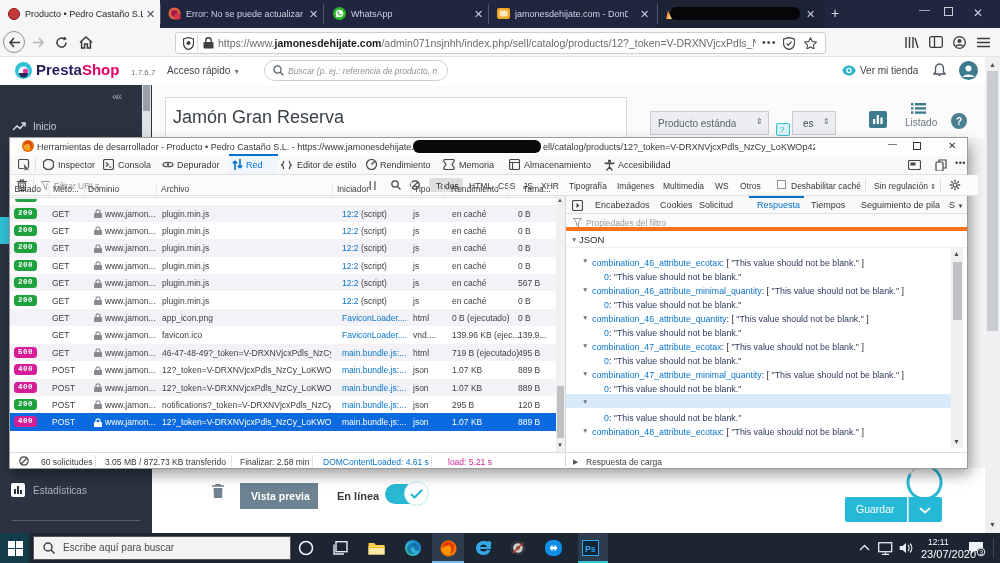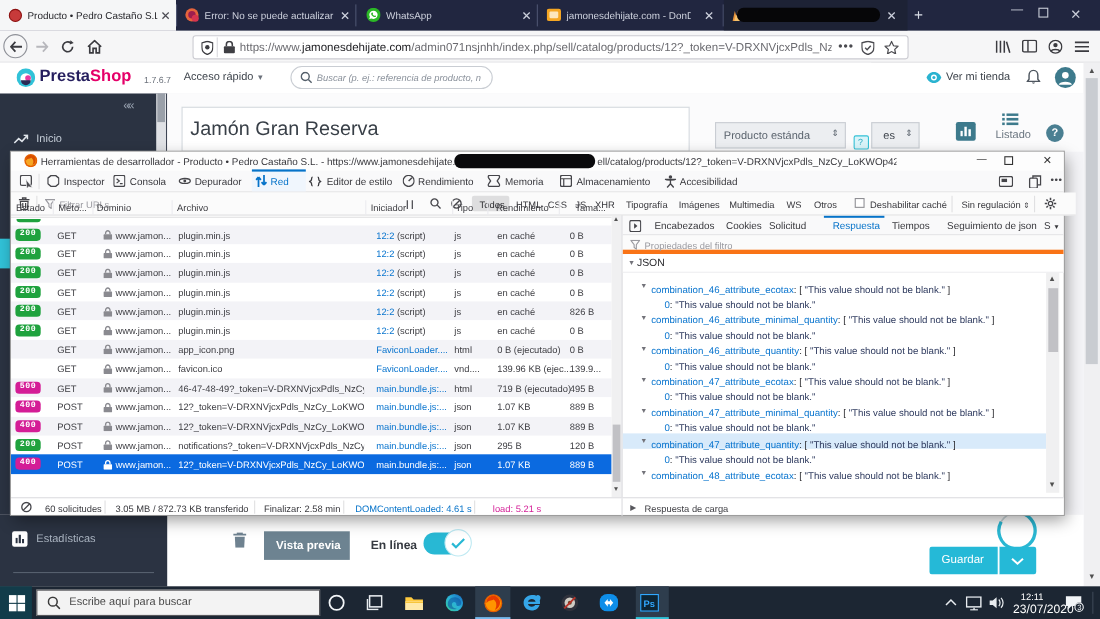--- a/index.html
+++ b/index.html
@@ -106,21 +106,21 @@
   <div class="a" style="left:175px;top:32.5px;width:651px;height:22px;background:#fff;border:1px solid #ccccd2;border-radius:3px;top:4px;"></div>
   <svg class="a" style="left:183px;top:9px;" width="11" height="13">
       <path d="M5.5 0.5 L10.5 2 V6 C10.5 9.5 8 11.8 5.5 12.5 C3 11.8 0.5 9.5 0.5 6 V2 Z" fill="none" stroke="#3b3b40" stroke-width="1.2"></path>
       <circle cx="5.5" cy="6" r="2" fill="#3b3b40"></circle>
     </svg>
   <div class="a" style="left:197px;top:6px;width:1px;height:18px;background:#d9d9de;"></div>
   <svg class="a" style="left:203px;top:9px;" width="11" height="12">
       <rect x="0.5" y="5" width="10" height="6.5" rx="1" fill="#3f3f44"></rect>
       <path d="M2.8 5 V3.4 a2.7 2.7 0 0 1 5.4 0 V5" stroke="#3f3f44" stroke-width="1.4" fill="none"></path>
     </svg>
-  <div class="a tx" style="left:218px;top:9px;width:538px;overflow:hidden;font-size:10.5px;color:#6b6b70;">https://www.<span style="color:#1b1b1f;">jamonesdehijate.com</span>/admin071nsjnhh/index.php/sell/catalog/products/12?_token=V-DRXNVjcxPdls_NzCy_L</div>
+  <div class="a tx" style="left:218px;top:9px;width:538px;overflow:hidden;font-size:10.5px;color:#6b6b70;">https://www.<span style="color:#1b1b1f;font-weight:bold;">jamonesdehijate.com</span>/admin071nsjnhh/index.php/sell/catalog/products/12?_token=V-DRXNVjcxPdls_NzCy_L</div>
   <div class="a tx" style="left:762px;top:8px;font-size:11px;color:#4b4b50;letter-spacing:1px;">•••</div>
   <svg class="a" style="left:783px;top:9px;" width="12" height="13">
       <path d="M6 0.5 L11.5 2 V6 C11.5 9.5 9 11.8 6 12.5 C3 11.8 0.5 9.5 0.5 6 V2 Z" fill="none" stroke="#4b4b50" stroke-width="1.3"></path>
       <path d="M3.5 6.5 L5.3 8.2 L8.6 4.6" stroke="#4b4b50" stroke-width="1.3" fill="none"></path>
     </svg>
   <svg class="a" style="left:804px;top:9px;" width="13" height="12">
       <path d="M6.5 0.8 L8.3 4.6 L12.4 5.1 L9.4 7.9 L10.2 12 L6.5 9.9 L2.8 12 L3.6 7.9 L0.6 5.1 L4.7 4.6 Z" fill="none" stroke="#4b4b50" stroke-width="1.1"></path>
     </svg>
 
   <svg class="a" style="left:905px;top:8px;" width="14" height="13">
@@ -483,21 +483,21 @@
         <span class="nc" style="left:42px;">GET</span>
         <svg class="lock" viewBox="0 0 8 9">
           <rect y="4" width="8" height="5" rx="0.8" fill="#8a8a90"></rect>
           <path d="M2 4 V2.8 a2 2 0 0 1 4 0 V4" stroke="#8a8a90" stroke-width="1.2" fill="none"></path>
         </svg>
         <span class="nc" style="left:95px;">www.jamon...</span>
         <span class="f">plugin.min.js</span>
         <span class="nc" style="left:332px;"><span style="color:#0874ce;">12:2</span> (script)</span>
         <span class="nc" style="left:403px;">js</span>
         <span class="nc" style="left:442px;">en caché</span>
-        <span class="nc" style="left:508px;">826 B</span>
+        <span class="nc" style="left:508px;">567 B</span>
       </div>
     <div class="nrow" style="top:112.5px;">
         <span class="badge b200">200</span>
         <span class="nc" style="left:42px;">GET</span>
         <svg class="lock" viewBox="0 0 8 9">
           <rect y="4" width="8" height="5" rx="0.8" fill="#8a8a90"></rect>
           <path d="M2 4 V2.8 a2 2 0 0 1 4 0 V4" stroke="#8a8a90" stroke-width="1.2" fill="none"></path>
         </svg>
         <span class="nc" style="left:95px;">www.jamon...</span>
         <span class="f">plugin.min.js</span>
@@ -618,21 +618,21 @@
       <svg class="a" style="left:6px;top:4px;" width="11" height="11">
           <rect x="0.5" y="0.5" width="10" height="10" rx="1.5" fill="none" stroke="#45454a" stroke-width="1.2"></rect>
           <path d="M4.5 3 L7.5 5.5 L4.5 8 Z" fill="#45454a"></path>
         </svg>
       <div class="a tx" style="left:29px;top:4.5px;">Encabezados</div>
       <div class="a tx" style="left:94px;top:4.5px;">Cookies</div>
       <div class="a tx" style="left:133px;top:4.5px;">Solicitud</div>
       <div class="a" style="left:183px;top:0;width:55px;height:2.5px;background:#0673c9;"></div>
       <div class="a tx" style="left:191px;top:4.5px;color:#0673c9;">Respuesta</div>
       <div class="a tx" style="left:245px;top:4.5px;">Tiempos</div>
-      <div class="a tx" style="left:295px;top:4.5px;">Seguimiento de json</div>
+      <div class="a tx" style="left:295px;top:4.5px;">Seguimiento de pila</div>
       <div class="a tx" style="left:383px;top:4.5px;">S <span style="font-size:6px;">▼</span></div>
     </div>
 
     <div class="a" style="left:0;top:18.5px;width:401px;height:16.5px;background:#fbfbfb;border-bottom:4px solid #f97316;">
       <svg class="a" style="left:7px;top:4px;" width="9" height="9">
           <path d="M0.5 0.5 H8.5 L5.5 4.5 V8.5 L3.5 7 V4.5 Z" fill="none" stroke="#9a9aa0" stroke-width="1"></path>
         </svg>
       <div class="a tx" style="left:20px;top:3.5px;color:#9a9aa0;">Propiedades del filtro</div>
     </div>
 
@@ -670,21 +670,20 @@
       </div>
     <div class="jrow" style="top:170.7px;">
         <span class="jtri" style="left:16px;">▼</span>
         <span class="nc" style="left:26px;"><span class="jkey">combination_47_attribute_minimal_quantity</span><span class="jbr">:</span> <span class="jbr">[</span> <span class="jval">"This value should not be blank."</span> <span class="jbr">]</span></span>
       </div>
     <div class="jrow" style="top:184.8px;">
         <span class="nc" style="left:38px;"><span class="jkey">0</span><span class="jbr">:</span> <span class="jval">"This value should not be blank."</span></span>
       </div>
     <div class="jrow" style="top:198.9px;background:#d8eafa;width:385px;">
         <span class="jtri" style="left:16px;">▼</span>
-        <span class="nc" style="left:26px;"><span class="jkey">combination_47_attribute_quantity</span><span class="jbr">:</span> <span class="jbr">[</span> <span class="jval">"This value should not be blank."</span> <span class="jbr">]</span></span>
       </div>
     <div class="jrow" style="top:213px;">
         <span class="nc" style="left:38px;"><span class="jkey">0</span><span class="jbr">:</span> <span class="jval">"This value should not be blank."</span></span>
       </div>
     <div class="jrow" style="top:227.1px;">
         <span class="jtri" style="left:16px;">▼</span>
         <span class="nc" style="left:26px;"><span class="jkey">combination_48_attribute_ecotax</span><span class="jbr">:</span> <span class="jbr">[</span> <span class="jval">"This value should not be blank."</span> <span class="jbr">]</span></span>
       </div>
 
     <div class="a" style="left:385px;top:52px;width:12px;height:200.5px;background:#f0f0f1;">

